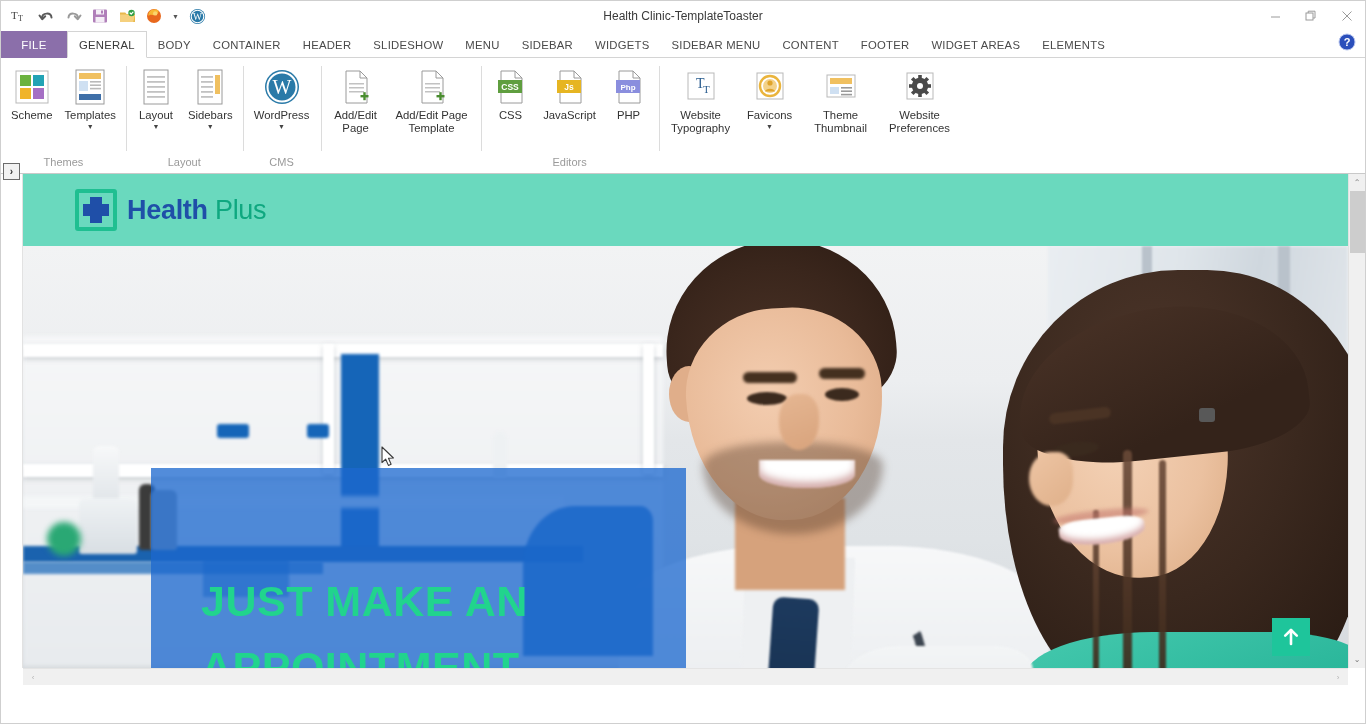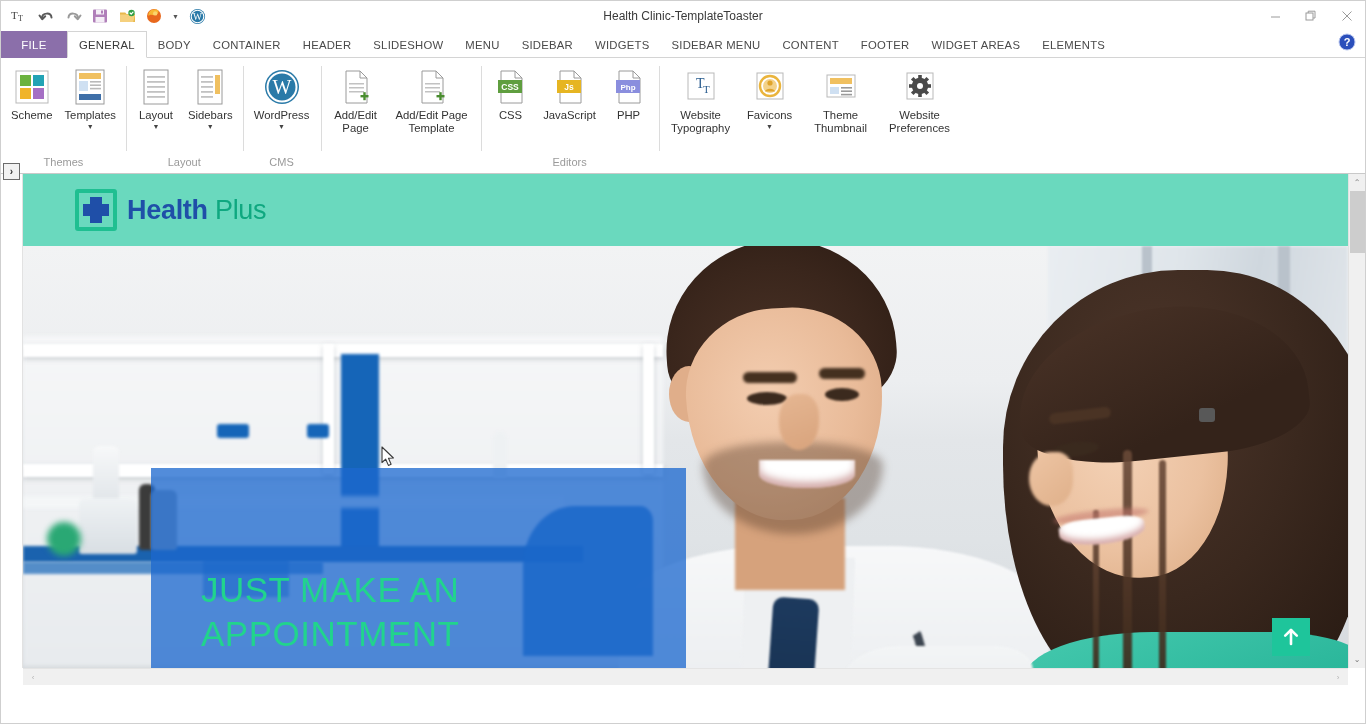--- a/index.html
+++ b/index.html
@@ -516,24 +516,24 @@
   .hero-box {
     position: absolute;
     left: 128px; top: 222px;
     width: 535px; height: 215px;
     background: rgba(28,104,207,.76);
   }
   .hero-title {
     position: absolute;
     left: 178px; top: 322px;
     width: 470px;
-    font-size: 35px;
-    font-weight: normal;
+    font-size: 43px;
+    font-weight: bold;
     color: #21d48d;
-    line-height: 44px;
+    line-height: 66px;
     letter-spacing: .5px;
   }
   .scroll-top {
     position: absolute;
     right: 38px; bottom: 12px;
     width: 38px; height: 38px;
     background: #1ec59b;
     display: flex; align-items: center; justify-content: center;
   }
 

